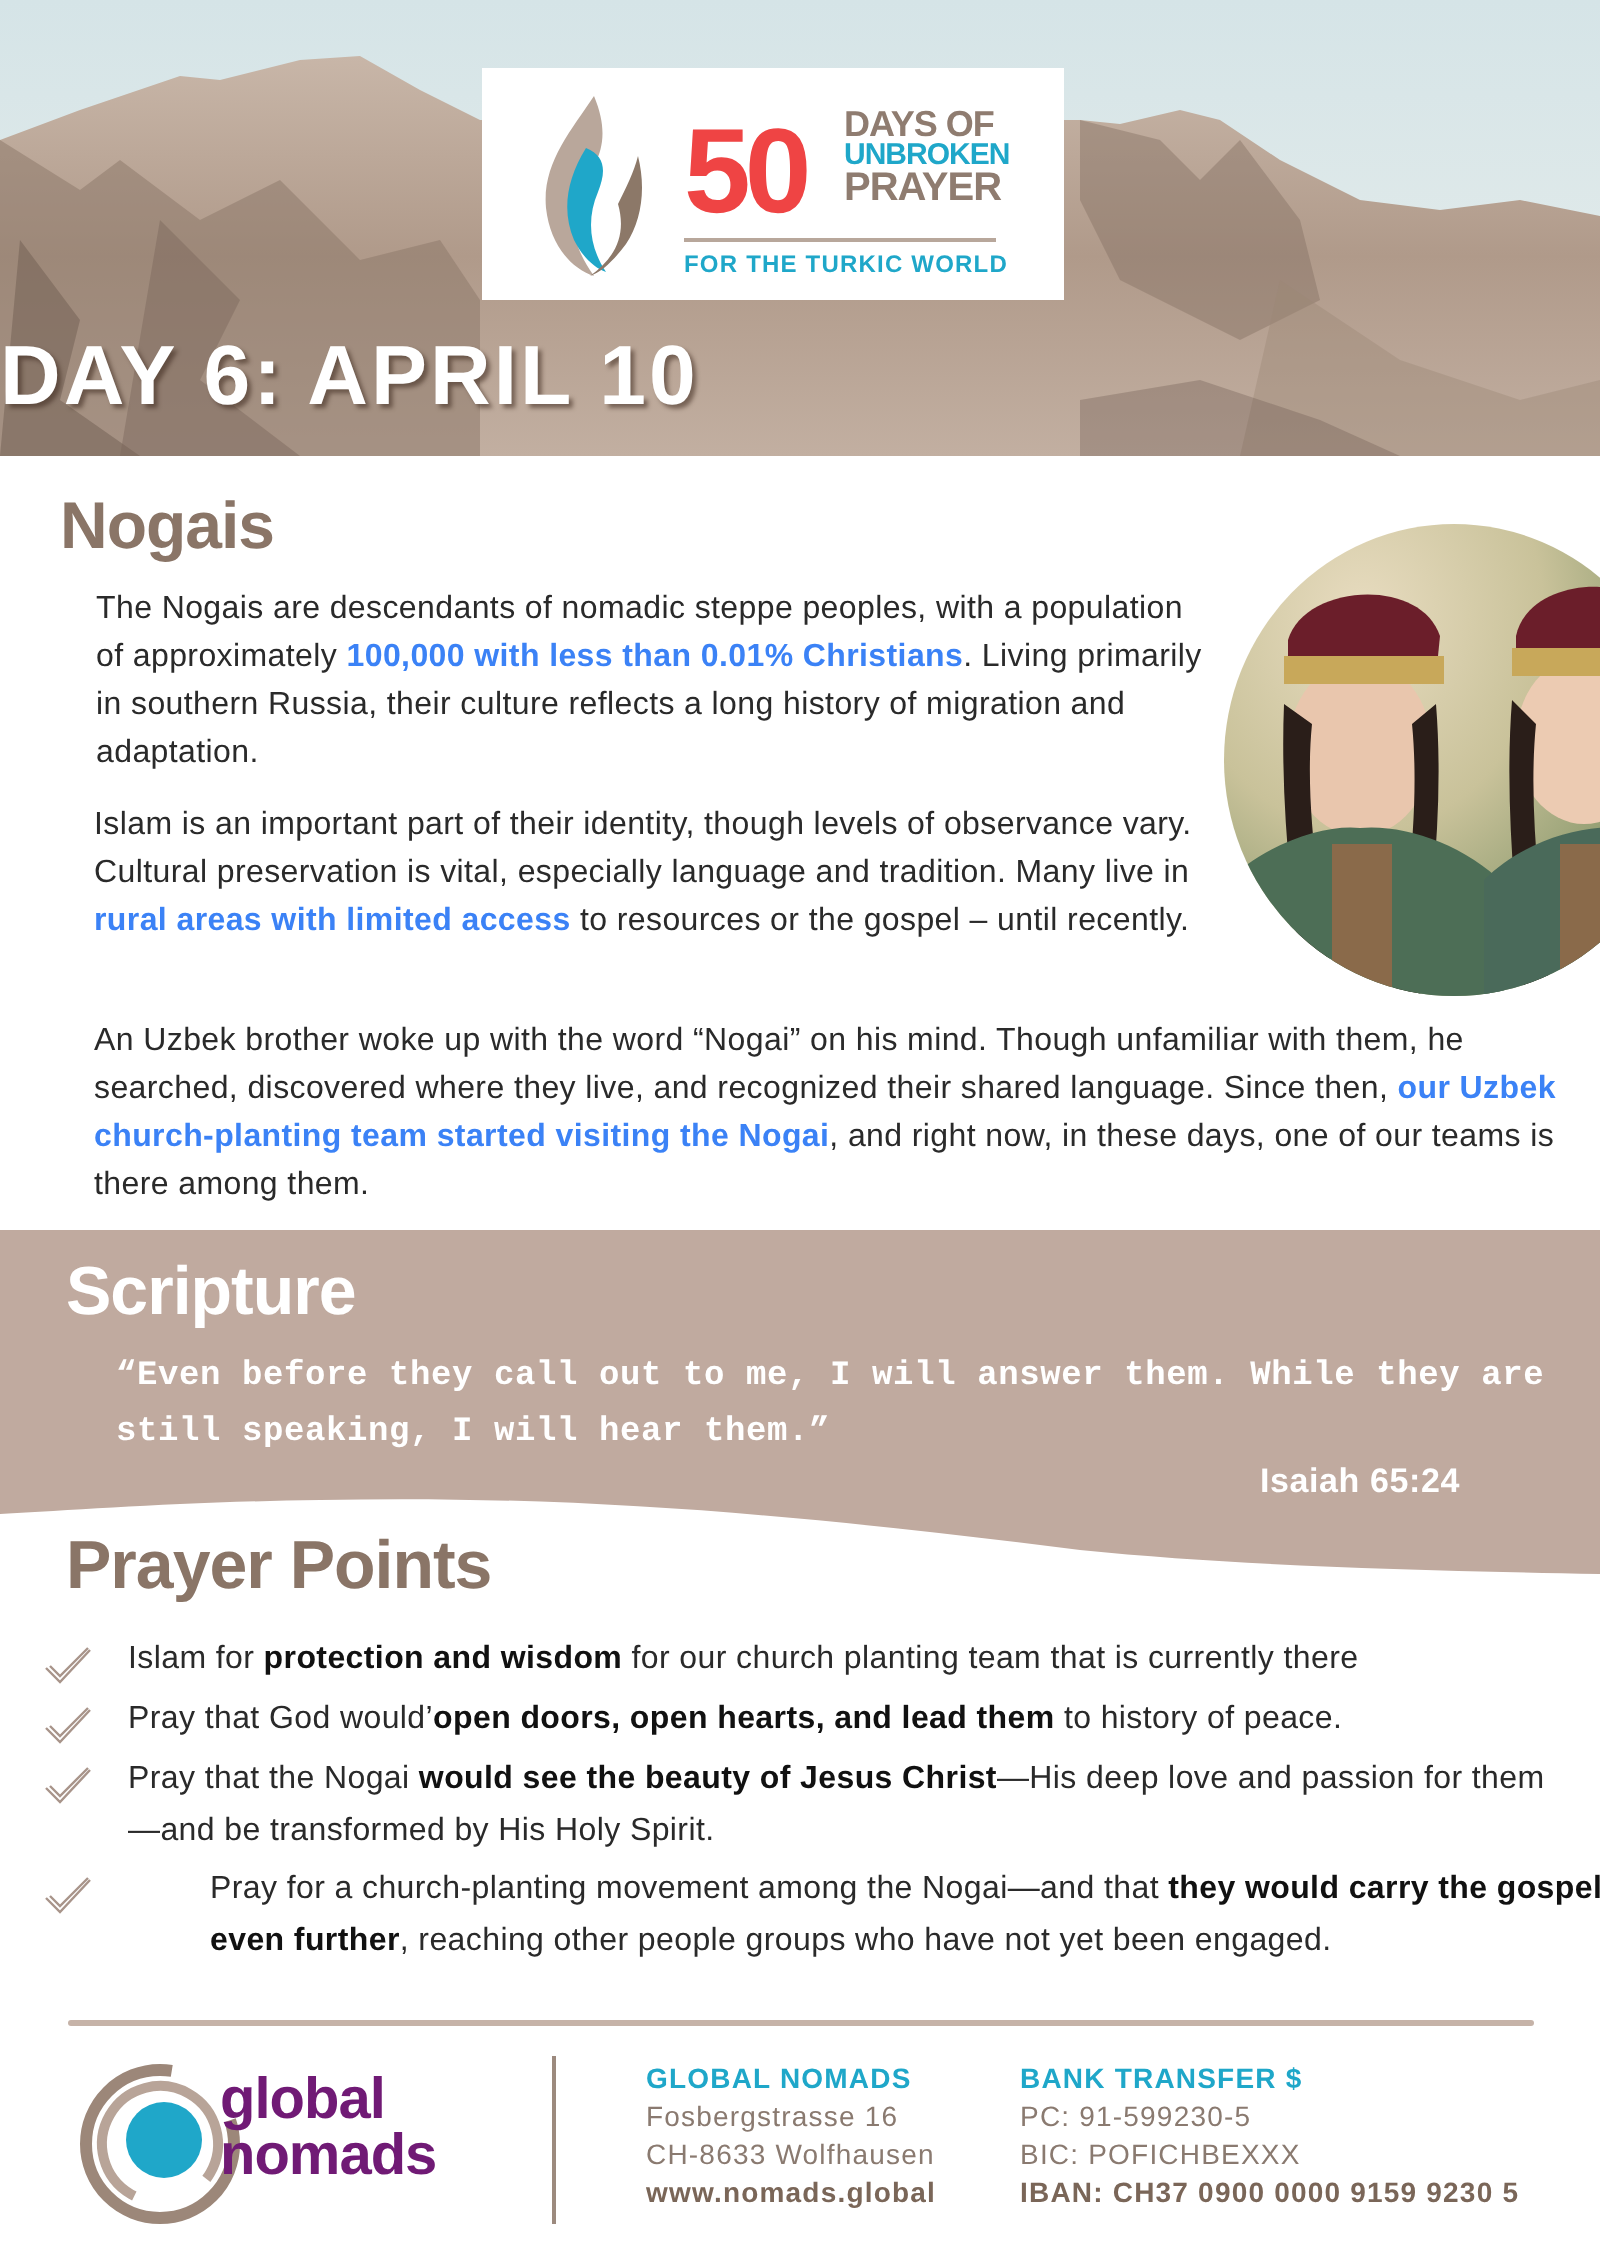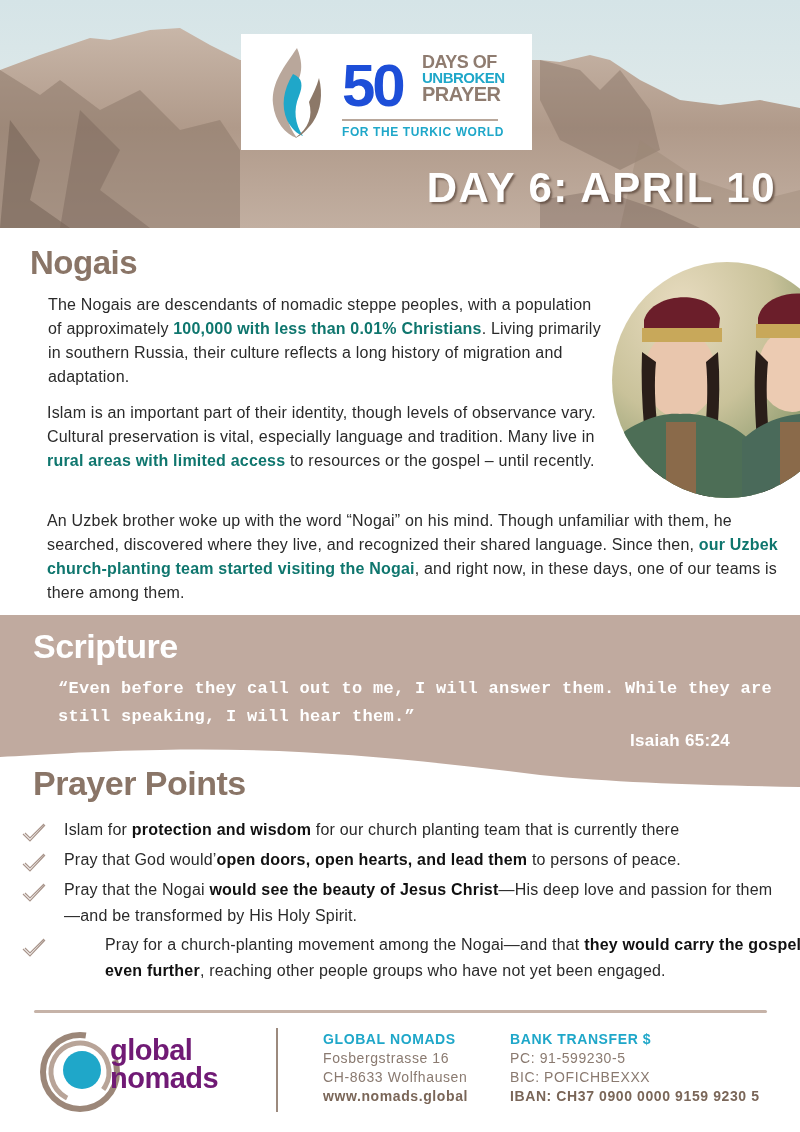--- a/index.html
+++ b/index.html
@@ -11,41 +11,41 @@
     position: absolute; left: 0; top: 0; width: 800px; height: 228px; overflow: hidden;
     background: linear-gradient(180deg, #dce8ea 0%, #e3ecec 20%, #cbbcb0 45%, #a99586 70%, #bba99b 100%);
   }
   .hero svg.mountains { position: absolute; left: 0; top: 0; }
   .logo-box {
     position: absolute; left: 241px; top: 34px; width: 291px; height: 116px; background: #ffffff;
   }
   .logo-flame { position: absolute; left: 22px; top: 10px; }
   .logo-50 {
     position: absolute; left: 101px; top: 22px; font-family: "Liberation Sans", sans-serif;
-    font-weight: 900; font-size: 60px; line-height: 60px; color: #1d4ed8; letter-spacing: -3px;
+    font-weight: 900; font-size: 60px; line-height: 60px; color: #ef4444; letter-spacing: -3px;
   }
   .logo-words { position: absolute; left: 181px; top: 20px; font-weight: 700; line-height: 17px; }
   .logo-words div { font-size: 18px; color: #8f7c70; letter-spacing: -0.5px; }
   .logo-words .ub { font-size: 15px; color: #1fa7c9; line-height: 14px; }
   .logo-words .pr { font-size: 20px; color: #8f7c70; line-height: 19px; }
   .logo-rule { position: absolute; left: 101px; top: 85px; width: 156px; height: 2px; background: #b8a79b; }
   .logo-sub {
     position: absolute; left: 101px; top: 91px; font-size: 12px; font-weight: 700; color: #1fa7c9; letter-spacing: 0.6px;
   }
   .day-title {
-    position: absolute; left: 0; top: 164px; width: 776px; text-align: right;
+    position: absolute; left: 0; top: 164px; width: 776px; text-align: left;
     font-size: 42px; font-weight: 700; color: #ffffff; letter-spacing: 1.5px;
     text-shadow: 2px 2px 2px rgba(60,40,30,0.55);
   }
 
   
   .h-section { color: #8a7567; font-weight: 700; letter-spacing: -0.5px; }
   .nogais-title { position: absolute; left: 30px; top: 244px; font-size: 33px; }
   .para { position: absolute; font-size: 16px; line-height: 24px; color: #2a2a2a; letter-spacing: 0.2px; }
-  .para b { color: #0f766e; font-weight: 700; }
+  .para b { color: #3b82f6; font-weight: 700; }
   .p1 { left: 48px; top: 293px; width: 560px; }
   .p2 { left: 47px; top: 401px; width: 580px; }
   .p3 { left: 47px; top: 509px; width: 740px; }
 
   .photo {
     position: absolute; left: 612px; top: 262px; width: 230px; height: 236px; border-radius: 50%;
     overflow: hidden;
     background: radial-gradient(ellipse at 30% 20%, #e8dcc0 0%, #c9c29a 40%, #8c9a6e 70%, #6d7a55 100%);
   }
 
@@ -165,21 +165,21 @@
 <h2 class="h-section prayer-title">Prayer Points</h2>
 
 <svg class="check c1" viewBox="0 0 28 22">
     <path d="M3 12 L10 19 L25 3 M5 11 L10 16 L24 2" fill="none" stroke="#a8948a" stroke-width="1.2"></path>
   </svg>
 <p class="pp pp1"><span>Islam for </span><b>protection and wisdom</b><span> for our church planting team that is currently there</span></p>
 
 <svg class="check c2" viewBox="0 0 28 22">
     <path d="M3 12 L10 19 L25 3 M5 11 L10 16 L24 2" fill="none" stroke="#a8948a" stroke-width="1.2"></path>
   </svg>
-<p class="pp pp2"><span>Pray that God would’</span><b>open doors, open hearts, and lead them</b><span> to persons of peace.</span></p>
+<p class="pp pp2"><span>Pray that God would’</span><b>open doors, open hearts, and lead them</b><span> to history of peace.</span></p>
 
 <svg class="check c3" viewBox="0 0 28 22">
     <path d="M3 12 L10 19 L25 3 M5 11 L10 16 L24 2" fill="none" stroke="#a8948a" stroke-width="1.2"></path>
   </svg>
 <p class="pp pp3"><span>Pray that the Nogai </span><b>would see the beauty of Jesus Christ</b><span>—His deep love and passion for them—and be transformed by His Holy Spirit.</span></p>
 
 <svg class="check c4" viewBox="0 0 28 22">
     <path d="M3 12 L10 19 L25 3 M5 11 L10 16 L24 2" fill="none" stroke="#a8948a" stroke-width="1.2"></path>
   </svg>
 <p class="pp pp4"><span>Pray for a church-planting movement among the Nogai—and that </span><b>they would carry the gospel even further</b><span>, reaching other people groups who have not yet been engaged.</span></p>

